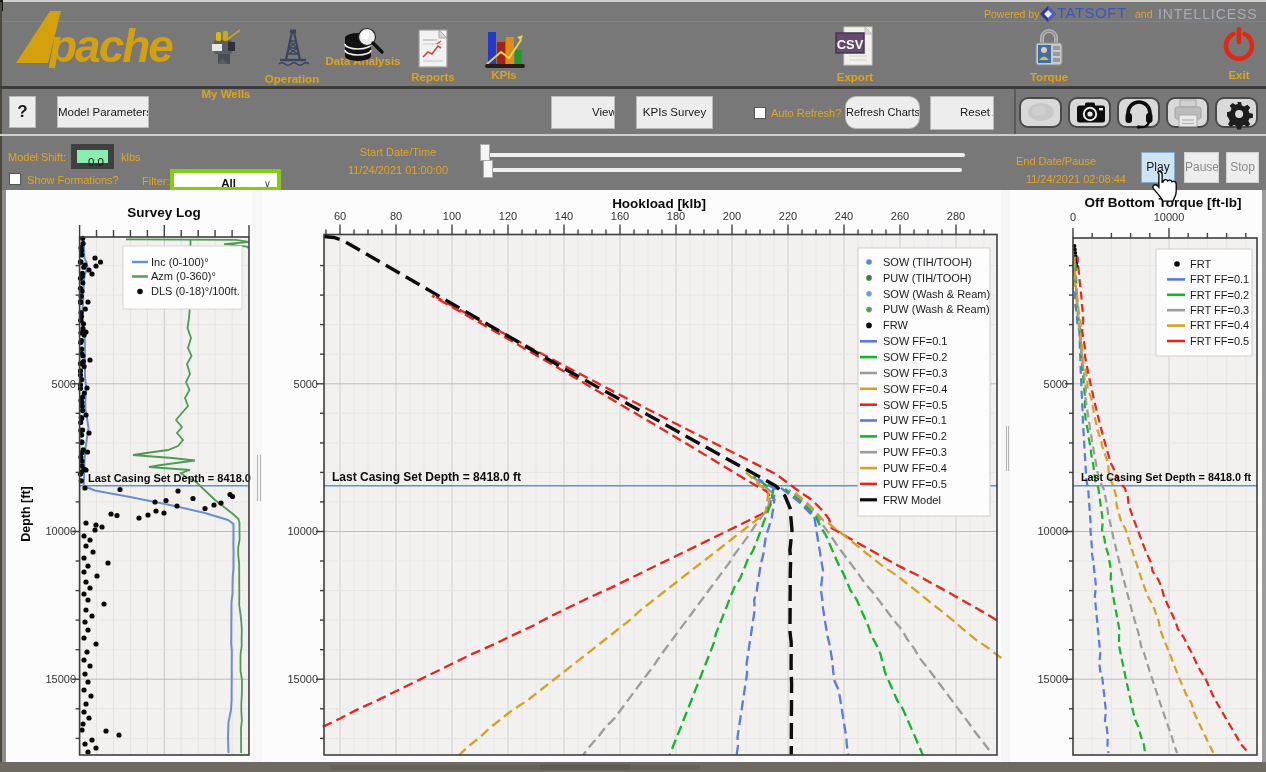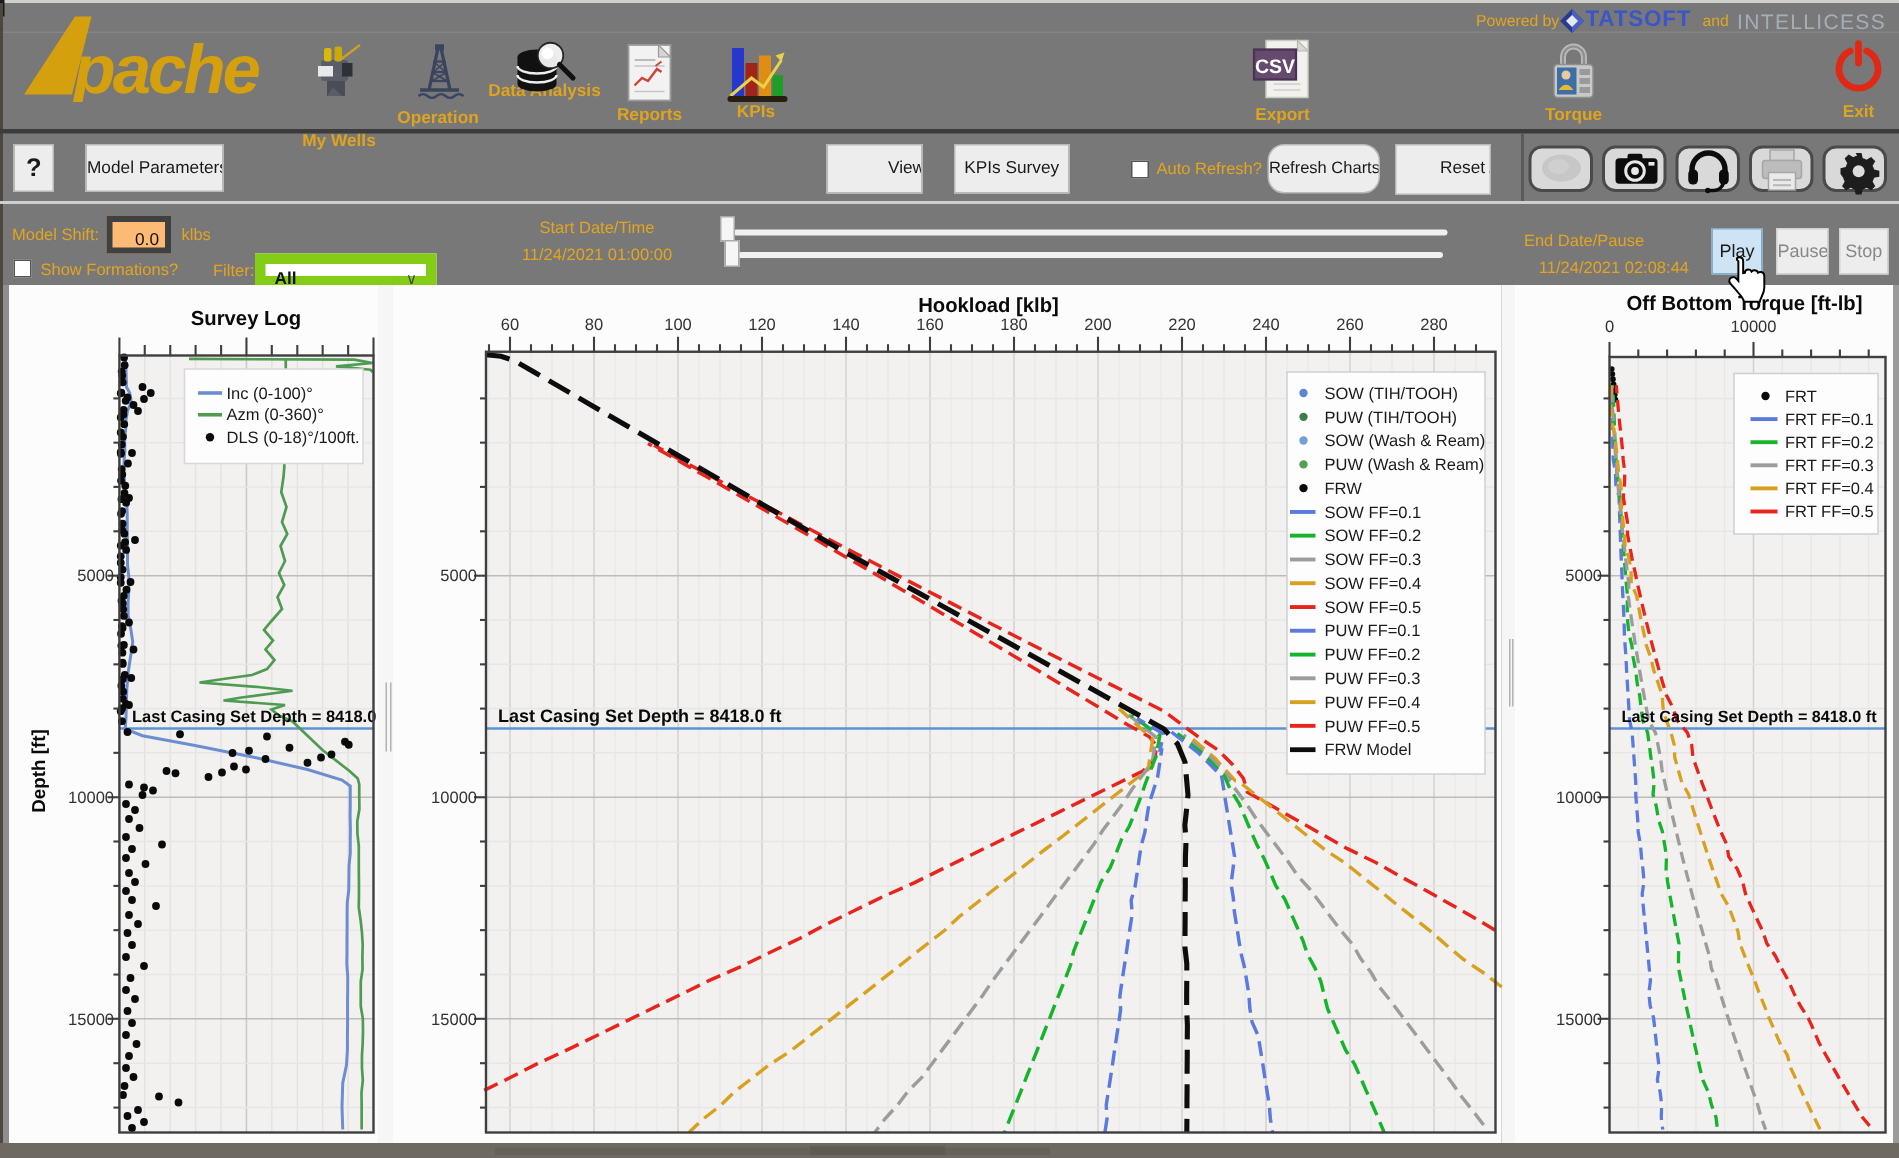--- a/index.html
+++ b/index.html
@@ -30,21 +30,21 @@
 <div class="mlbl" style="left:196px;top:69px;width:60px;text-align:center;margin-top:19px;">My Wells</div>
 <div class="mlbl" style="left:262px;top:73px;width:60px;text-align:center;">Operation</div>
 <div class="mlbl" style="left:325px;top:55px;width:76px;text-align:center;">Data Analysis</div>
 <div class="mlbl" style="left:403px;top:71px;width:60px;text-align:center;">Reports</div>
 <div class="mlbl" style="left:474px;top:69px;width:60px;text-align:center;">KPIs</div>
 <div class="mlbl" style="left:825px;top:71px;width:60px;text-align:center;">Export</div>
 <div class="mlbl" style="left:1019px;top:71px;width:60px;text-align:center;">Torque</div>
 <div class="mlbl" style="left:1209px;top:69px;width:60px;text-align:center;">Exit</div>
 
 <div class="lbl" style="left:984px;top:8px;font-size:10.5px;">Powered by</div>
-<div class="abs" style="left:1057px;top:4px;font-size:15px;color:#3c55c8;letter-spacing:0.5px;font-weight:bold;">TATSOFT</div>
+<div class="abs" style="left:1057px;top:4px;font-size:15px;color:#3c55c8;letter-spacing:0.5px;font-weight:normal;">TATSOFT</div>
 <div class="lbl" style="left:1135px;top:8px;font-size:10.5px;">and</div>
 <div class="abs" style="left:1158px;top:6px;font-size:14px;color:#a7adb8;letter-spacing:0.9px;">INTELLICESS</div>
 
 <div class="abs" style="left:0;top:86px;width:1266px;height:3px;background:#3c3c3c;"></div>
 <div class="abs" style="left:0;top:134px;width:1266px;height:2px;background:#cfcfcf;"></div>
 <div class="btn" style="left:9px;top:96px;width:27px;height:32px;font-size:17px;font-weight:bold;line-height:30px;">?</div>
 <div class="btn" style="left:57px;top:96px;width:92px;height:32px;line-height:30px;">Model Parameters</div>
 <div class="btn" style="left:551px;top:96px;width:64px;height:33px;line-height:31px;padding-left:40px;">View BHA</div>
 <div class="btn" style="left:636px;top:96px;width:77px;height:33px;line-height:31px;">KPIs Survey</div>
 <div class="abs" style="left:754px;top:107px;width:12px;height:12px;background:#fff;border:1px solid #555;"></div>
@@ -52,26 +52,26 @@
 <div class="btn" style="left:845px;top:96px;width:75px;height:33px;line-height:31px;font-size:11px;border-radius:11px;">Refresh Charts</div>
 <div class="btn" style="left:930px;top:96px;width:64px;height:34px;line-height:31px;padding-left:29px;">Reset Axes</div>
 <div class="abs" style="left:1014px;top:89px;width:2px;height:45px;background:#5a5a5a;"></div>
 <div class="abs" style="left:1019px;top:97px;width:43px;height:31px;background:#d9d9d9;border:2px solid #4a4a4a;border-radius:9px;"></div>
 <div class="abs" style="left:1068px;top:97px;width:43px;height:31px;background:#d9d9d9;border:2px solid #4a4a4a;border-radius:9px;"></div>
 <div class="abs" style="left:1117px;top:97px;width:43px;height:31px;background:#d9d9d9;border:2px solid #4a4a4a;border-radius:9px;"></div>
 <div class="abs" style="left:1166px;top:97px;width:43px;height:31px;background:#d9d9d9;border:2px solid #4a4a4a;border-radius:9px;"></div>
 <div class="abs" style="left:1215px;top:97px;width:43px;height:31px;background:#d9d9d9;border:2px solid #4a4a4a;border-radius:9px;"></div>
 
 <div class="lbl" style="left:8px;top:151px;">Model Shift:</div>
-<div class="abs" style="left:71px;top:144px;width:43px;height:25px;background:#fdba74;border:4px solid #404040;font-size:11.5px;color:#111;text-align:right;line-height:24px;padding-right:4px;">0.0</div>
+<div class="abs" style="left:71px;top:144px;width:43px;height:25px;background:#86efac;border:6px solid #404040;font-size:11.5px;color:#111;text-align:right;line-height:24px;padding-right:4px;">0.0</div>
 <div class="lbl" style="left:121px;top:151px;">klbs</div>
 <div class="abs" style="left:9px;top:173px;width:12px;height:12px;background:#fff;border:1px solid #555;"></div>
 <div class="lbl" style="left:27px;top:174px;">Show Formations?</div>
 <div class="lbl" style="left:142px;top:175px;">Filter:</div>
-<div class="abs" style="left:170px;top:169px;width:121px;height:22px;background:#fff;border:7px solid #84cc16;font-size:11.5px;font-weight:bold;color:#111;line-height:21px;padding-left:6px;">All<span style="position:absolute;right:6px;top:0;color:#444;font-weight:normal;font-size:10px;">∨</span></div>
+<div class="abs" style="left:170px;top:169px;width:111px;height:22px;background:#fff;border:4px solid #84cc16;font-size:11.5px;font-weight:bold;color:#111;line-height:21px;padding-left:6px;text-align:center;">All<span style="position:absolute;right:6px;top:0;color:#444;font-weight:normal;font-size:10px;">∨</span></div>
 <div class="lbl" style="left:338px;top:146px;width:120px;text-align:center;">Start Date/Time</div>
 <div class="lbl" style="left:328px;top:164px;width:140px;text-align:center;">11/24/2021 01:00:00</div>
 <div class="abs" style="left:489px;top:153px;width:476px;height:4px;background:#f0f0ee;border-radius:2px;"></div>
 <div class="abs" style="left:480px;top:144px;width:10px;height:17px;background:#f6f6f6;border:1px solid #aaa;"></div>
 <div class="abs" style="left:492px;top:168px;width:470px;height:4px;background:#f0f0ee;border-radius:2px;"></div>
 <div class="abs" style="left:483px;top:160px;width:10px;height:18px;background:#f6f6f6;border:1px solid #aaa;"></div>
 <div class="lbl" style="left:996px;top:155px;width:120px;text-align:center;">End Date/Pause</div>
 <div class="lbl" style="left:986px;top:173px;width:140px;text-align:right;">11/24/2021 02:08:44</div>
 <div class="btn" style="left:1141px;top:152px;width:34px;height:31px;line-height:29px;background:#cee3f4;border-color:#82aecd;font-size:12px;">Play</div>
 <div class="btn" style="left:1184px;top:152px;width:35px;height:31px;line-height:29px;color:#888;border-color:#d2d2d2;font-size:12px;">Pause</div>

